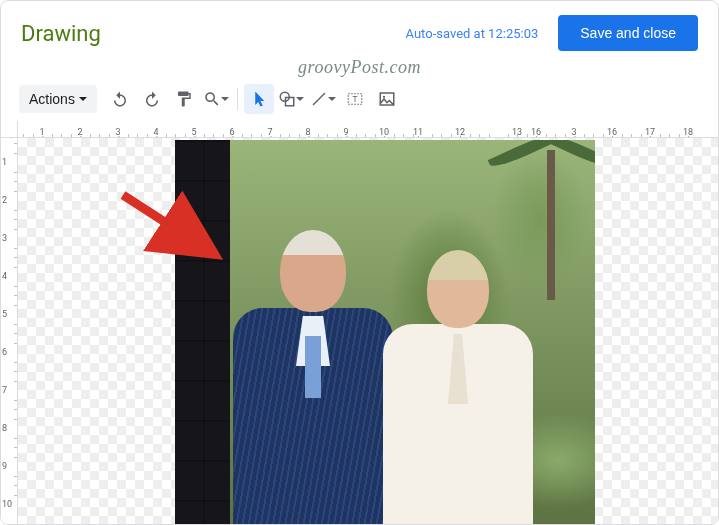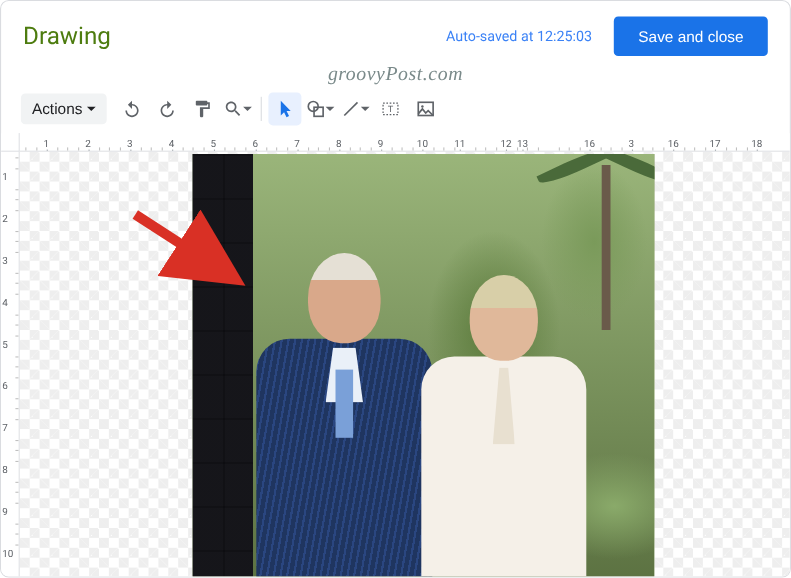--- a/index.html
+++ b/index.html
@@ -459,21 +459,21 @@
         <div class="ruler-minor-h" style="left: 347px;"></div>
         <div class="ruler-minor-h" style="left: 356.5px;"></div>
         <div class="ruler-tick-h" style="left: 400px;">11</div>
         <div class="ruler-minor-h" style="left: 375.5px;"></div>
         <div class="ruler-minor-h" style="left: 385px;"></div>
         <div class="ruler-minor-h" style="left: 394.5px;"></div>
         <div class="ruler-tick-h" style="left: 442px;">12</div>
         <div class="ruler-minor-h" style="left: 413.5px;"></div>
         <div class="ruler-minor-h" style="left: 423px;"></div>
         <div class="ruler-minor-h" style="left: 432.5px;"></div>
-        <div class="ruler-tick-h" style="left: 457px;">13</div>
+        <div class="ruler-tick-h" style="left: 499px;">13</div>
         <div class="ruler-minor-h" style="left: 451.5px;"></div>
         <div class="ruler-minor-h" style="left: 461px;"></div>
         <div class="ruler-minor-h" style="left: 470.5px;"></div>
         <div class="ruler-tick-h" style="left: 518px;">16</div>
         <div class="ruler-minor-h" style="left: 489.5px;"></div>
         <div class="ruler-minor-h" style="left: 499px;"></div>
         <div class="ruler-minor-h" style="left: 508.5px;"></div>
         <div class="ruler-tick-h" style="left: 556px;">3</div>
         <div class="ruler-minor-h" style="left: 527.5px;"></div>
         <div class="ruler-minor-h" style="left: 537px;"></div>

